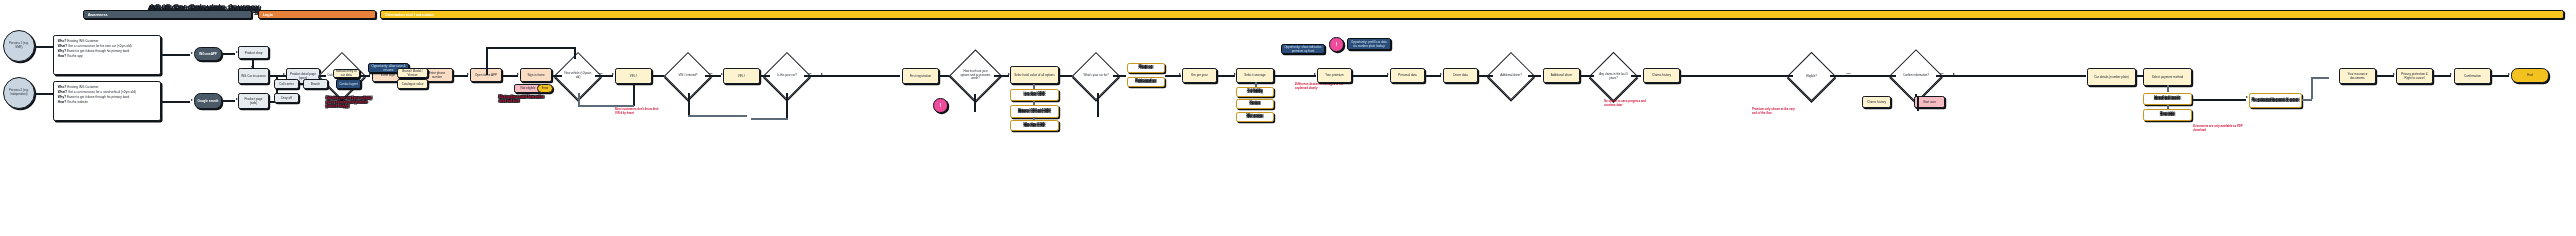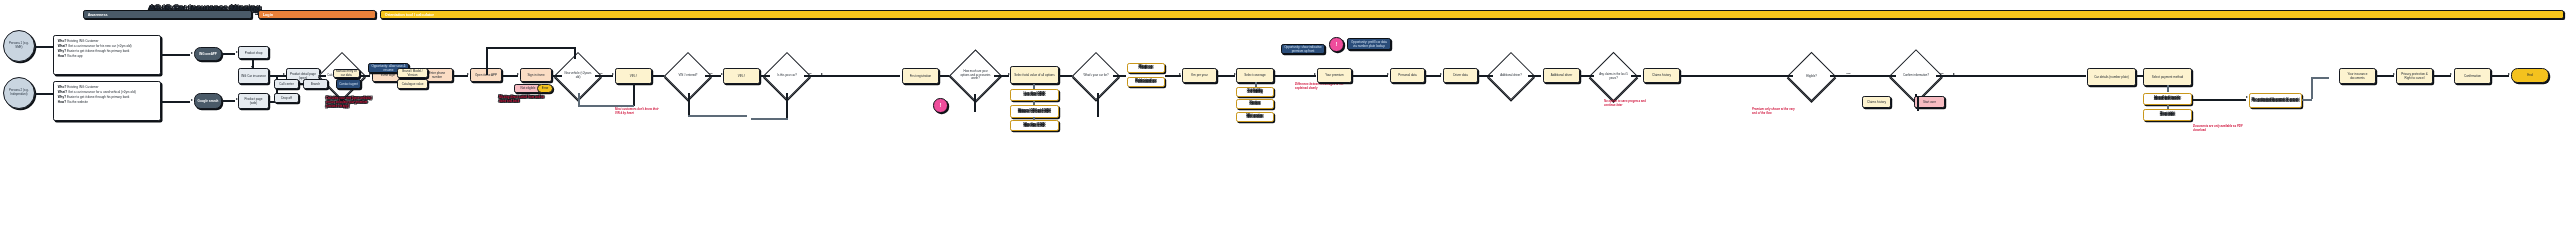--- a/index.html
+++ b/index.html
@@ -115,21 +115,21 @@
   .edgelbl{
     position:absolute;font-size:2.3px;font-weight:bold;color:#0d1116;
     background:transparent;white-space:nowrap;
   }
 </style>
 </head>
 <body>
 
 <div id="canvas">
 
-  <div class="title">AS-IS Car Insurance Missing</div>
+  <div class="title">AS-IS Car Calculate Journey</div>
 
   <div class="phase awareness">
     <span>Awareness</span>
   </div>
   <div class="phase login">
     <span>Login</span>
   </div>
   <div class="phase orient">
     <span>Orientation tool / calculator</span>
   </div>

